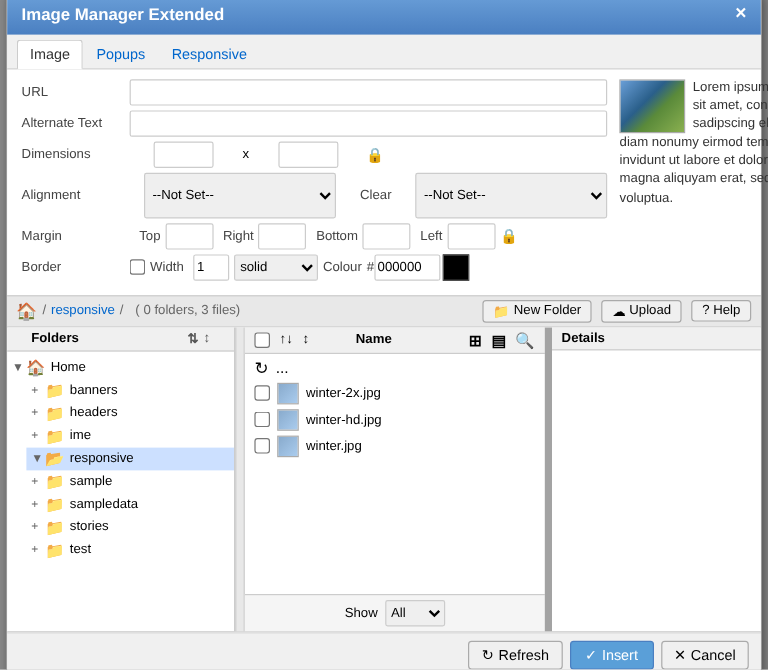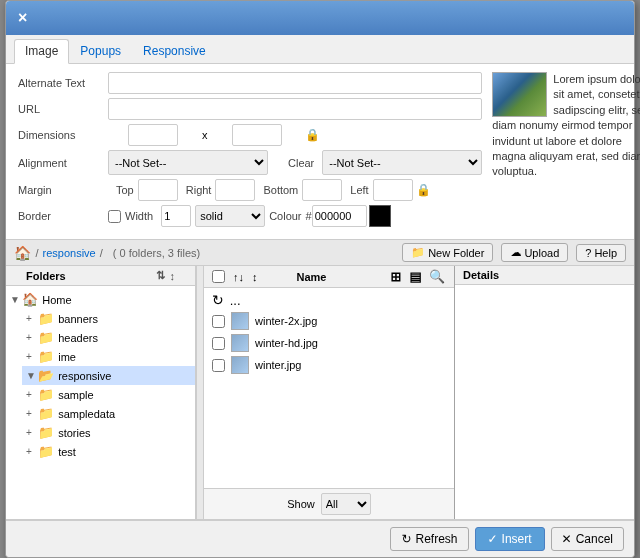--- a/index.html
+++ b/index.html
@@ -17,21 +17,21 @@
     .form-input { flex: 1; height: 22px; border: 1px solid #ccc; border-radius: 2px; padding: 2px 4px; font-size: 11px; }
     .preview-section { width: 160px; flex-shrink: 0; margin-left: 10px; font-size: 11px; color: #333; line-height: 1.4; }
     .preview-img { width: 55px; height: 45px; float: left; margin-right: 6px; background: linear-gradient(135deg, #6a9fd8 0%, #2a5f8a 40%, #5a8a3a 60%, #8ab050 100%); border: 1px solid #aaa; }
     .top-form { display: flex; }
     .top-form-fields { flex: 1; }
     .dims-row { display: flex; align-items: center; margin-bottom: 4px; gap: 20px; }
     .dims-input { width: 50px; height: 22px; border: 1px solid #ccc; border-radius: 2px; padding: 2px 4px; font-size: 11px; }
     .dims-x { margin: 0 4px; font-size: 11px; }
     .dims-lock { margin-left: 4px; font-size: 12px; }
     .align-row { display: flex; align-items: center; margin-bottom: 4px; }
-    .align-select { height: 25px; border: 1px solid #ccc; border-radius: 2px; font-size: 11px; padding: 0 2px; width: 160px; }
+    .align-select { height: 38px; border: 1px solid #ccc; border-radius: 2px; font-size: 11px; padding: 0 2px; width: 160px; margin-left: 12px; }
     .clear-label { margin: 0 8px 0 20px; font-size: 11px; color: #444; }
     .margin-row { display: flex; align-items: center; margin-bottom: 4px; }
     .margin-mini { width: 40px; height: 22px; border: 1px solid #ccc; border-radius: 2px; font-size: 11px; padding: 2px 2px; margin-left: 4px; }
     .margin-label { font-size: 11px; color: #444; margin-left: 8px; }
     .border-row { display: flex; align-items: center; margin-bottom: 4px; }
     .border-check { margin-right: 4px; }
     .border-width-input { width: 30px; height: 22px; border: 1px solid #ccc; border-radius: 2px; font-size: 11px; padding: 2px; margin: 0 4px; }
     .border-style-select { height: 22px; border: 1px solid #ccc; border-radius: 2px; font-size: 11px; width: 70px; }
     .border-color-label { font-size: 11px; color: #444; margin: 0 4px; }
     .border-hash { font-size: 11px; color: #444; }
@@ -54,67 +54,68 @@
     .tree-toggle { width: 12px; font-size: 10px; color: #666; cursor: pointer; }
     .tree-icon { font-size: 13px; margin-right: 4px; }
     .tree-label { font-size: 11px; }
     .file-panel { flex: 1; }
     .file-panel-header { background: #f0f0f0; border-bottom: 1px solid #ccc; padding: 3px 8px; font-size: 11px; font-weight: bold; display: flex; align-items: center; gap: 8px; }
     .file-list { min-height: 200px; padding: 2px 0; }
     .file-item { display: flex; align-items: center; padding: 2px 8px; font-size: 11px; cursor: pointer; }
     .file-checkbox { margin-right: 6px; }
     .file-img-icon { width: 18px; height: 18px; background: linear-gradient(135deg, #88aacc, #aaccee); border: 1px solid #aaa; margin-right: 6px; font-size: 9px; display: flex; align-items: center; justify-content: center; }
     .file-name { font-size: 11px; }
-    .details-panel { width: 180px; border-left: 1px solid #a3a3a3; }
+    .details-panel { width: 180px; border-left: 6px solid #a3a3a3; }
     .details-header { background: #f0f0f0; border-bottom: 1px solid #ccc; padding: 3px 8px; font-size: 11px; font-weight: bold; }
     .show-bar { display: flex; align-items: center; justify-content: center; padding: 4px 8px; background: #f5f5f5; border-top: 1px solid #ccc; font-size: 11px; gap: 6px; }
     .show-select { height: 22px; border: 1px solid #ccc; border-radius: 2px; font-size: 11px; width: 50px; }
     .dialog-footer { display: flex; justify-content: flex-end; align-items: center; padding: 6px 10px; background: #f0f0f0; border-top: 1px solid #ccc; border-radius: 0 0 4px 4px; gap: 6px; }
     .btn-refresh { padding: 4px 10px; font-size: 12px; border: 1px solid #aaa; border-radius: 3px; background: #f0f0f0; cursor: pointer; display: flex; align-items: center; gap: 4px; }
     .btn-insert { padding: 4px 12px; font-size: 12px; border: 1px solid #4a7fc1; border-radius: 3px; background: #5a9fd8; color: white; cursor: pointer; display: flex; align-items: center; gap: 4px; }
     .btn-cancel { padding: 4px 10px; font-size: 12px; border: 1px solid #aaa; border-radius: 3px; background: #f0f0f0; cursor: pointer; display: flex; align-items: center; gap: 4px; }
     .up-nav-item { display: flex; align-items: center; padding: 2px 8px; font-size: 13px; cursor: pointer; }
     .refresh-icon { display: inline-block; }
     .insert-check { display: inline-block; }
     .home-icon { display: inline-block; font-size: 14px; }
     .sort-icon { font-size: 11px; cursor: pointer; }
     .view-icon { font-size: 13px; cursor: pointer; }
   </style>
 </head>
 <body>
 
 <div class="dialog">
 
   <div class="dialog-header">
+    <span>Image Manager Extended</span>
     <span class="dialog-close">×</span>
   </div>
 
   <div class="tabs">
     <div class="tab active">
       <span>Image</span>
     </div>
     <div class="tab link">
       <span>Popups</span>
     </div>
     <div class="tab link">
       <span>Responsive</span>
     </div>
   </div>
 
   <div class="dialog-body">
     <div class="top-form">
       <div class="top-form-fields">
 
         <div class="form-row">
+          <span class="form-label">URL</span>
+          <input class="form-input" type="text" style="">
+        </div>
+
+        <div class="form-row">
           <span class="form-label">Alternate Text</span>
-          <input class="form-input" type="text" style="">
-        </div>
-
-        <div class="form-row">
-          <span class="form-label">URL</span>
           <input class="form-input" type="text" style="">
         </div>
 
         <div class="form-row dims-row">
           <span class="form-label">Dimensions</span>
           <input class="dims-input" type="text" style="">
           <span class="dims-x">x</span>
           <input class="dims-input" type="text" style="">
           <span class="dims-lock">🔒</span>
         </div>

